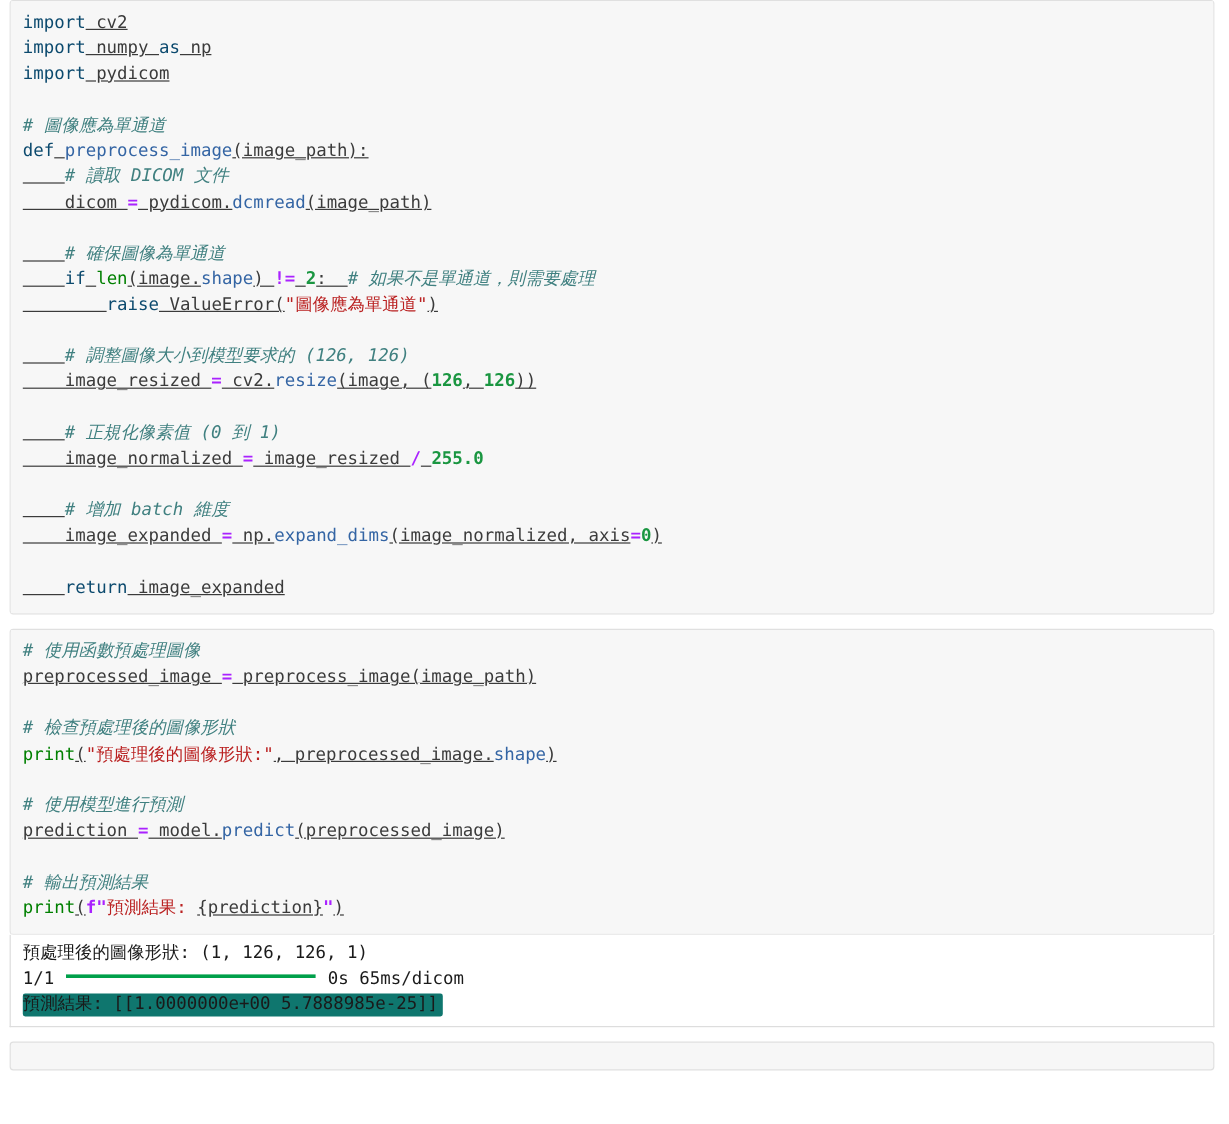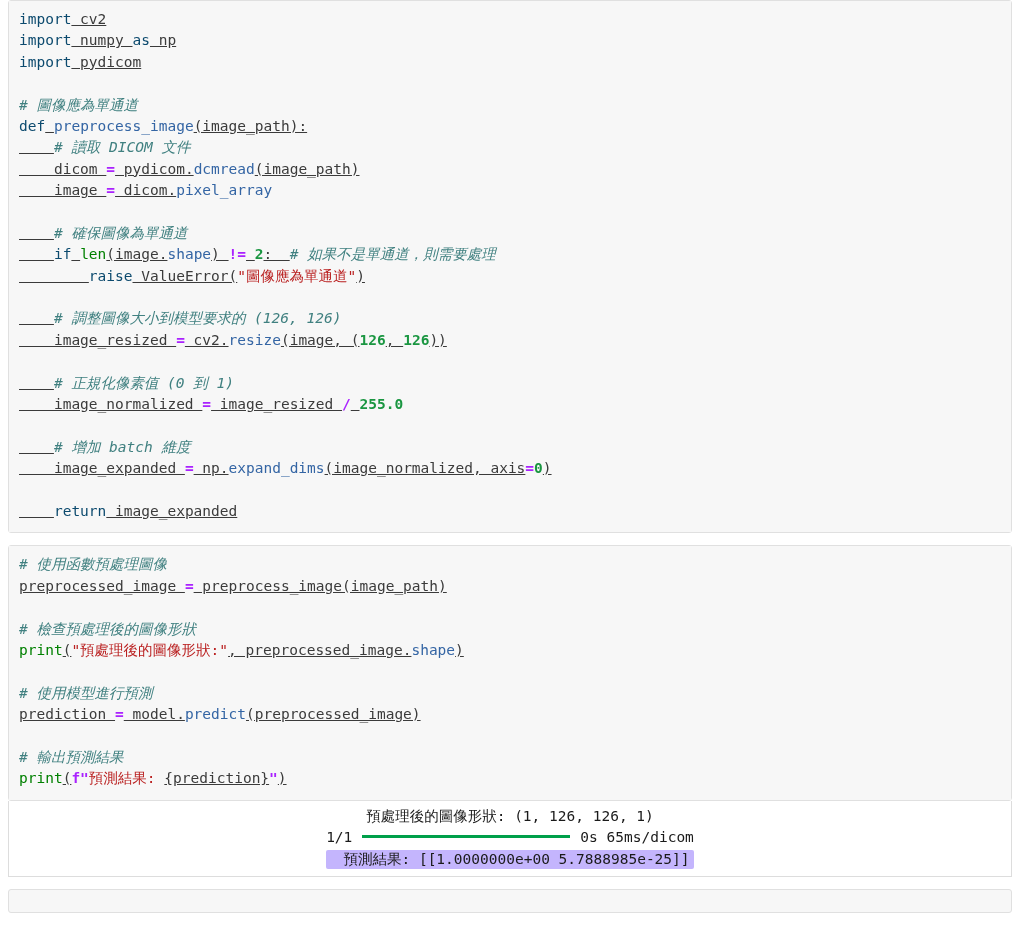--- a/index.html
+++ b/index.html
@@ -72,27 +72,26 @@
     margin: 0;
   }
   .out-line {
     font-family: "DejaVu Sans Mono", "Liberation Mono", monospace;
     font-size: 14.5px;
     line-height: 21.5px;
     white-space: pre;
     color: #1a1a1a;
     padding: 0 10px;
     height: 21.5px;
-    text-align: center;
   }
   .out-line .b { font-weight: normal; }
   .hl {
-    background: #c4b5fd;
+    background: #0f766e;
     border-radius: 2px;
-    padding: 1px 4px 2px 17px;
+    padding: 1px 4px 2px 0;
     box-decoration-break: clone;
     -webkit-box-decoration-break: clone;
   }
   .pbar {
     display: inline-block;
     width: 208px;
     height: 3px;
     background: #00a04a;
     margin: 0 10px 4px 10px;
     vertical-align: middle;
@@ -114,21 +113,20 @@
   <div class="cell">
     <div class="code-area">
 <div class="code-line"><span class="kw">import</span><span class="plain"> cv2</span></div>
 <div class="code-line"><span class="kw">import</span><span class="plain"> numpy </span><span class="kw">as</span><span class="plain"> np</span></div>
 <div class="code-line"><span class="kw">import</span><span class="plain"> pydicom</span></div>
 <div class="code-line blank"> </div>
 <div class="code-line"><span class="cmt"># 圖像應為單通道</span></div>
 <div class="code-line"><span class="kw">def</span><span class="plain"> </span><span class="fn">preprocess_image</span><span class="plain">(image_path):</span></div>
 <div class="code-line"><span class="plain">    </span><span class="cmt"># 讀取 DICOM 文件</span></div>
 <div class="code-line"><span class="plain">    dicom </span><span class="op">=</span><span class="plain"> pydicom.</span><span class="fn">dcmread</span><span class="plain">(image_path)</span></div>
-<div class="code-line"><span class="plain">    image </span><span class="op">=</span><span class="plain"> dicom.</span><span class="attr">pixel_array</span></div>
 <div class="code-line blank"> </div>
 <div class="code-line"><span class="plain">    </span><span class="cmt"># 確保圖像為單通道</span></div>
 <div class="code-line"><span class="plain">    </span><span class="kw">if</span><span class="plain"> </span><span class="bi">len</span><span class="plain">(image.</span><span class="attr">shape</span><span class="plain">) </span><span class="op">!=</span><span class="plain"> </span><span class="num">2</span><span class="plain">:  </span><span class="cmt"># 如果不是單通道，則需要處理</span></div>
 <div class="code-line"><span class="plain">        </span><span class="kw">raise</span><span class="plain"> ValueError(</span><span class="str">"圖像應為單通道"</span><span class="plain">)</span></div>
 <div class="code-line blank"> </div>
 <div class="code-line"><span class="plain">    </span><span class="cmt"># 調整圖像大小到模型要求的 (126, 126)</span></div>
 <div class="code-line"><span class="plain">    image_resized </span><span class="op">=</span><span class="plain"> cv2.</span><span class="fn">resize</span><span class="plain">(image, (</span><span class="num">126</span><span class="plain">, </span><span class="num">126</span><span class="plain">))</span></div>
 <div class="code-line blank"> </div>
 <div class="code-line"><span class="plain">    </span><span class="cmt"># 正規化像素值 (0 到 1)</span></div>
 <div class="code-line"><span class="plain">    image_normalized </span><span class="op">=</span><span class="plain"> image_resized </span><span class="op">/</span><span class="plain"> </span><span class="num">255.0</span></div>

